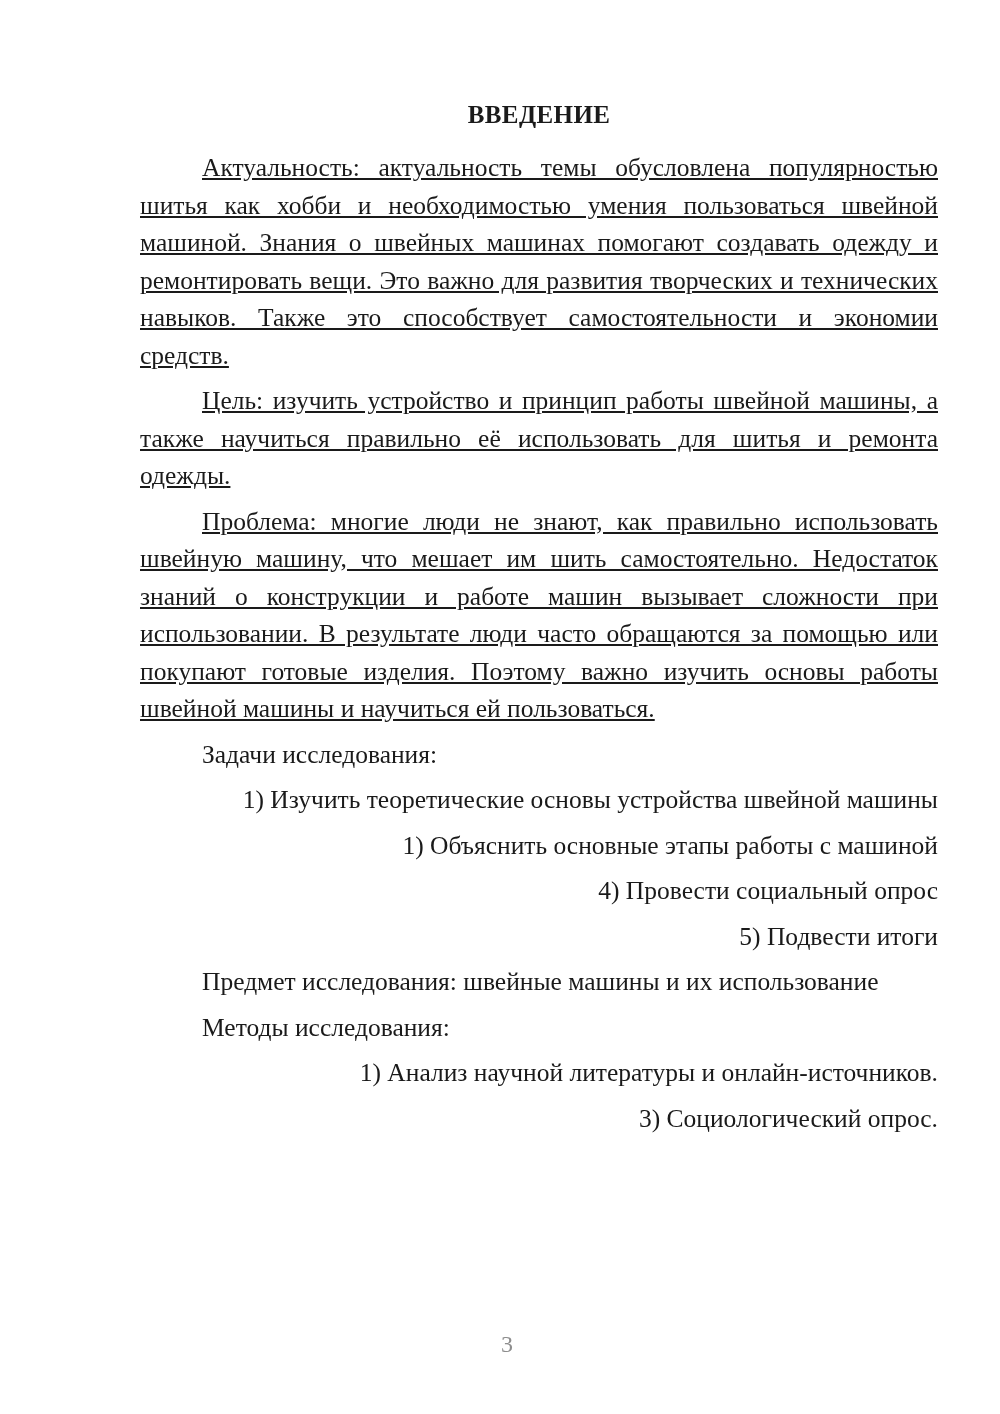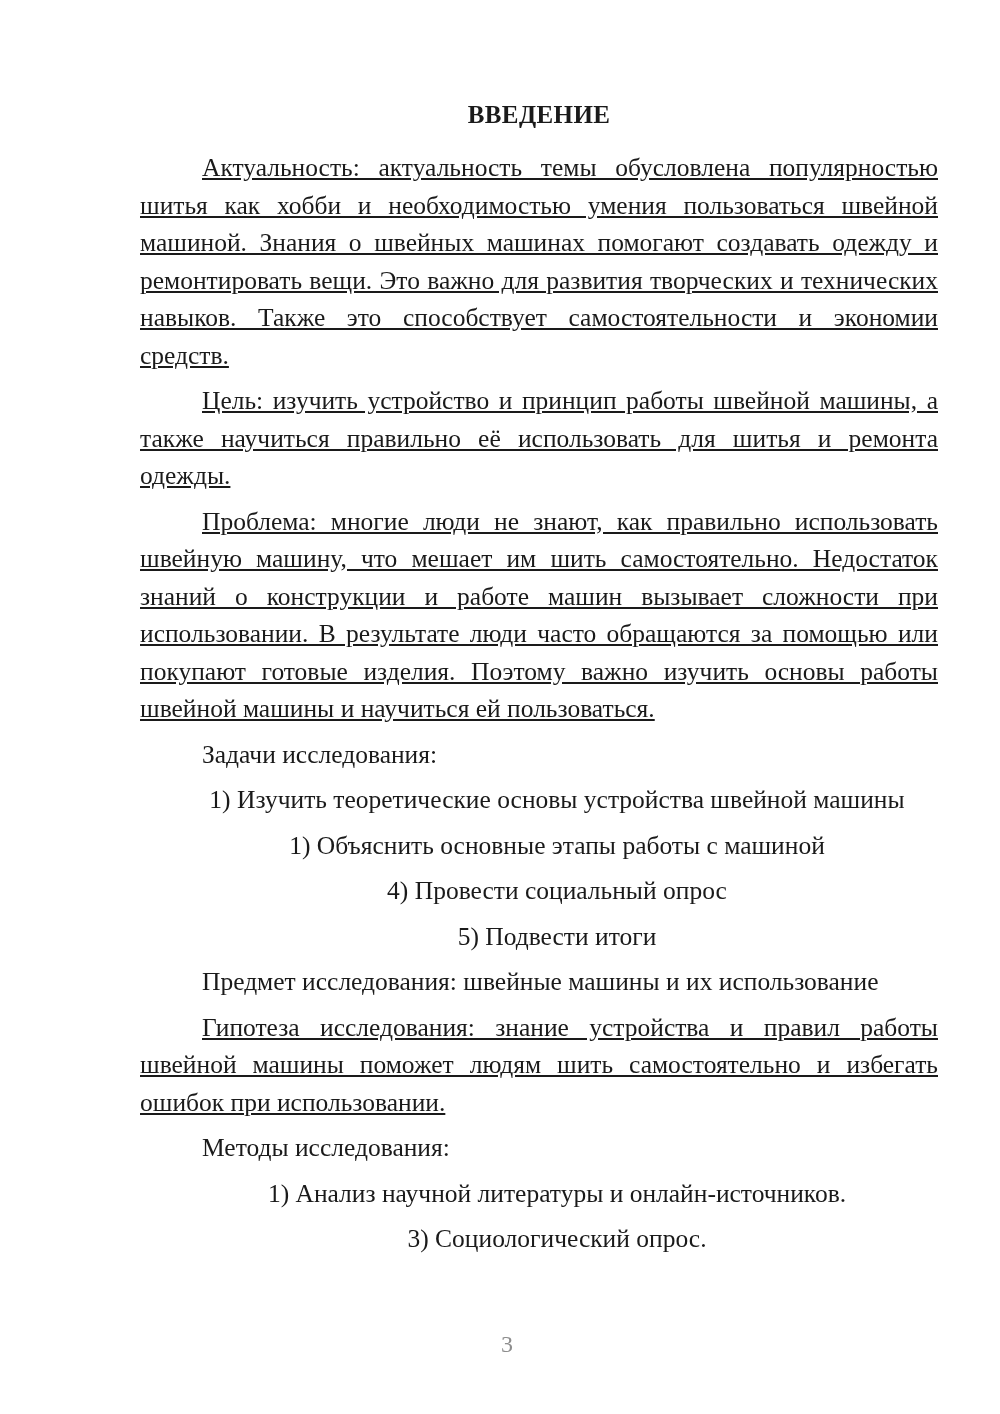--- a/index.html
+++ b/index.html
@@ -65,21 +65,21 @@
     text-align: left;
     text-indent: 62px;
     margin: 0 0 8px 0;
     white-space: nowrap;
   }
 
   
   .list-item {
     font-size: 25.5px;
     line-height: 37.5px;
-    text-align: center;
+    text-align: right;
     text-indent: 36px;
     margin: 0 0 8px 0;
     white-space: nowrap;
   }
 
   
   .page-number {
     position: absolute;
     left: 0;
     top: 1329px;
@@ -110,21 +110,20 @@
     <p class="line-indent">Задачи исследования:</p>
 
     <p class="list-item">1) Изучить теоретические основы устройства швейной машины</p>
     <p class="list-item">1) Объяснить основные этапы работы с машиной</p>
     <p class="list-item">4) Провести социальный опрос</p>
     <p class="list-item">5) Подвести итоги</p>
 
 
     <p class="line-indent">Предмет исследования: швейные машины и их использование</p>
 
-    <p class="para">Гипотеза исследования: знание устройства и правил работы швейной машины поможет людям шить самостоятельно и избегать ошибок при использовании.</p>
 
     <p class="line-indent">Методы исследования:</p>
 
     <p class="list-item">1) Анализ научной литературы и онлайн-источников.</p>
     <p class="list-item">3) Социологический опрос.</p>
 
   </div>
 
   <div class="page-number">3</div>
 

